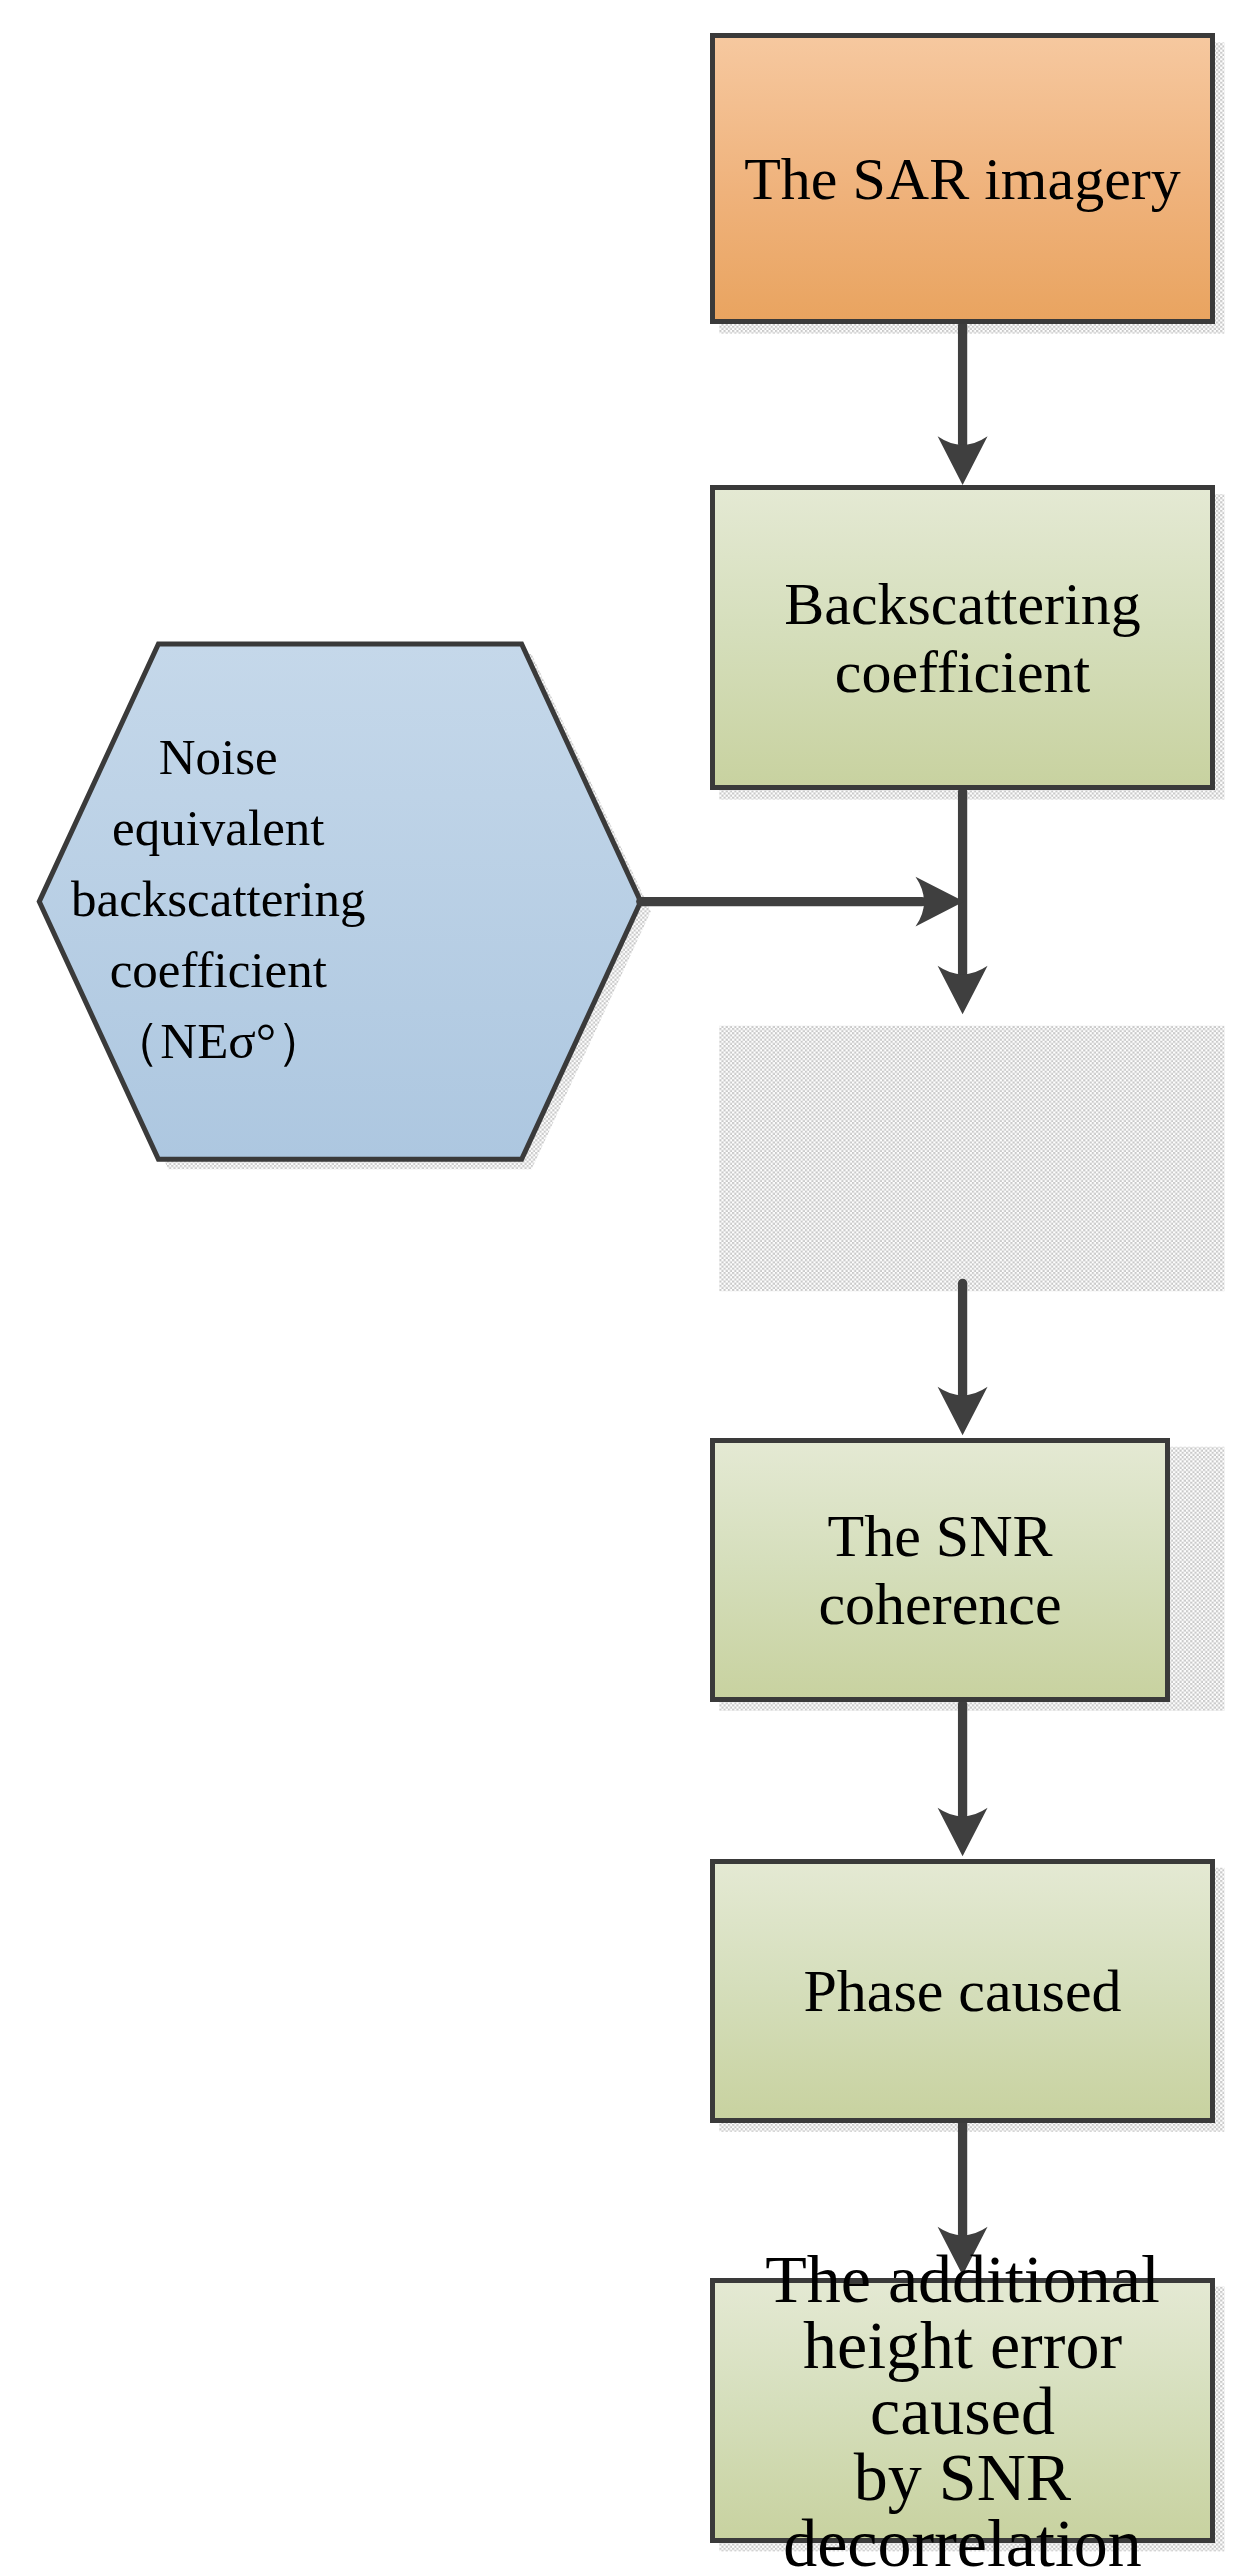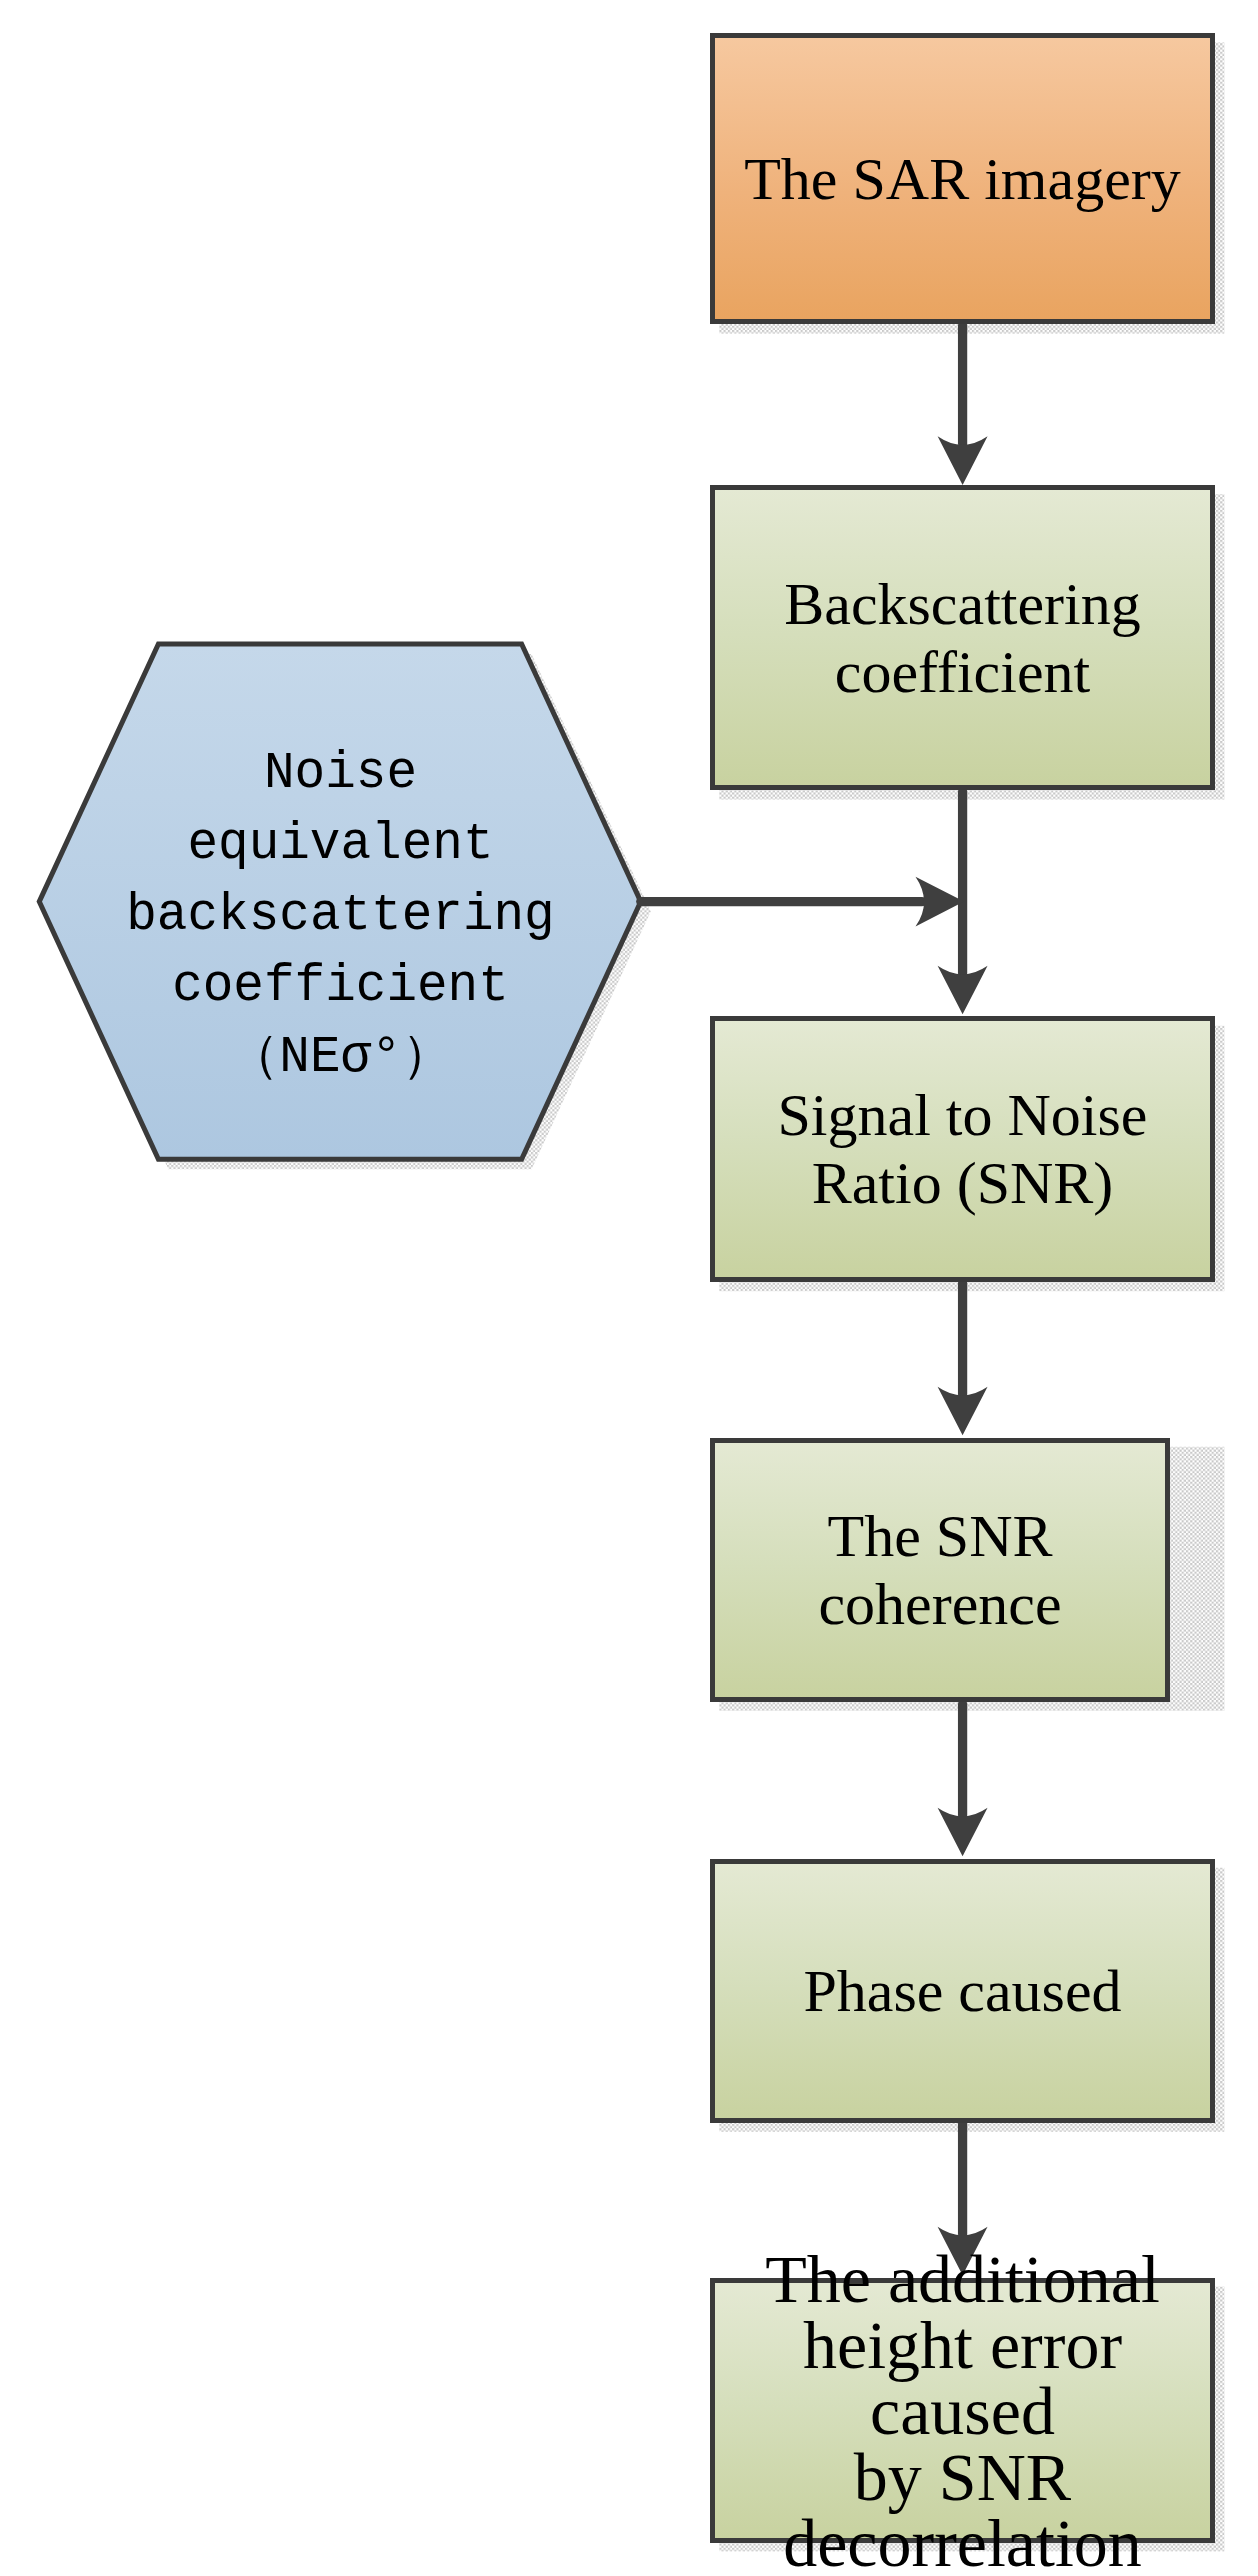--- a/index.html
+++ b/index.html
@@ -21,24 +21,24 @@
   }
   .node.orange{background:linear-gradient(180deg,#f6c89f 0%,#efb27b 55%,#e9a460 100%);}
   .node.green{background:linear-gradient(180deg,#e4e9d3 0%,#d6dfbd 45%,#c8d2a0 100%);}
   .n1{left:710px;top:33px;width:505px;height:291px;}
   .n2{left:710px;top:485px;width:505px;height:305px;}
   .n3{left:710px;top:1016px;width:505px;height:266px;}
   .n4{left:710px;top:1438px;width:460px;height:264px;}
   .n5{left:710px;top:1859px;width:505px;height:264px;}
   .n6{left:710px;top:2278px;width:505px;height:265px;font-size:68px;line-height:66px;}
   .hex-label{
-    position:absolute;left:71px;top:730px;width:539px;height:371px;
-    display:flex;align-items:center;justify-content:center;
+    position:absolute;left:71px;top:714px;width:539px;height:371px;
+    display:flex;align-items:center;
     text-align:center;white-space:pre-wrap;
-    font-size:51px;line-height:71px;font-family:Liberation Mono, monospace;
+    font-size:51px;line-height:71px;
   }
 </style>
 </head>
 <body>
 
 <div class="canvas">
 
   <svg class="layer" width="1258" height="2576" viewBox="0 0 1763 3609">
     <defs>
       <pattern id="checker" width="6" height="6" patternUnits="userSpaceOnUse">
@@ -84,24 +84,20 @@
 
   <div class="node orange n1">
     <span>The SAR imagery</span>
   </div>
 
   <div class="node green n2">
     <span>Backscattering
 coefficient</span>
   </div>
 
-  <div class="node green n3">
-    <span>Signal to Noise
-Ratio (SNR)</span>
-  </div>
 
   <div class="node green n4">
     <span>The SNR  coherence</span>
   </div>
 
   <div class="node green n5">
     <span>Phase caused</span>
   </div>
 
   <div class="node green n6">

